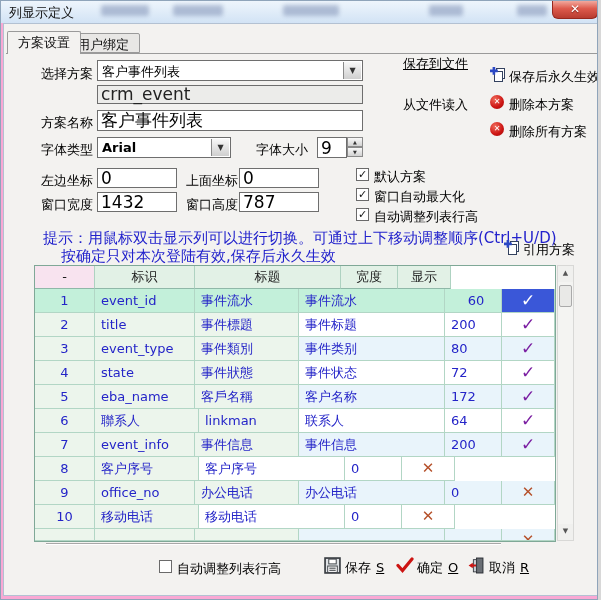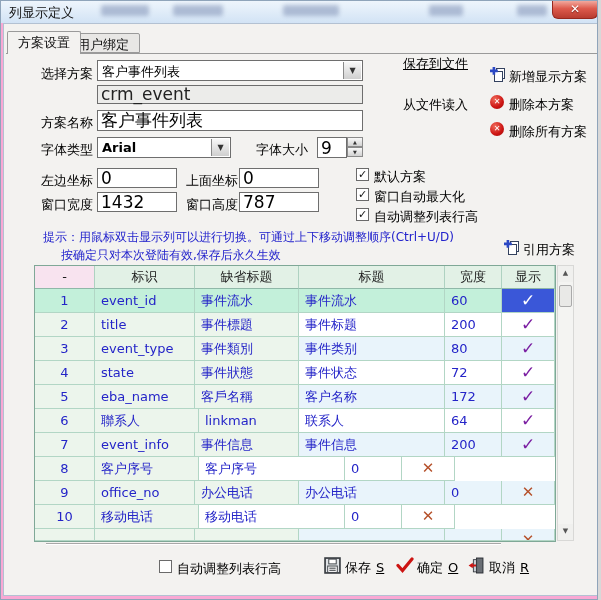--- a/index.html
+++ b/index.html
@@ -46,21 +46,21 @@
   .p-del{left:489px;top:94px;width:100px;height:17px;}
   .p-delall{left:489px;top:121px;width:100px;height:17px;}
   .p-ref{left:503px;top:239px;width:80px;height:17px;}
   .redcirc{display:inline-block;width:14px;height:14px;border-radius:50%;background:radial-gradient(circle at 35% 30%,#f06a5a,#cc1412 60%,#9c0e0c);color:#fff;font-size:8px;font-weight:bold;text-align:center;line-height:14px;}
   
   .chkbox{width:13px;height:13px;background:#fff;border:1px solid #6a6a6a;box-sizing:border-box;font-size:11px;line-height:11px;font-weight:bold;color:#111;text-align:center;cursor:pointer;}
   .p-cb1{left:355px;top:167px;} .p-cbl1{left:373px;top:167px;}
   .p-cb2{left:355px;top:187px;} .p-cbl2{left:373px;top:187px;}
   .p-cb3{left:355px;top:207px;} .p-cbl3{left:373px;top:207px;}
   
-  .hint{font-size:12px;color:#2222cc;white-space:nowrap;}
+  .hint{font-size:15px;color:#2222cc;white-space:nowrap;}
   .p-hint1{left:42px;top:228px;} .p-hint2{left:60px;top:246px;}
   
   .grid{left:33px;top:264px;width:522px;border:1px solid #7fa897;box-sizing:border-box;background:#fff;}
   .ghead{display:flex;}
   .hcell{box-sizing:border-box;height:23px;line-height:22px;text-align:center;background:#e2f1e6;border-right:1px solid #aed2c1;border-bottom:1px solid #8fb8a8;font-size:13px;color:#1c1c1c;overflow:hidden;}
   .h0{background:#f8e3ef;}
   .trow{display:flex;height:24px;}
   .cell{box-sizing:border-box;border-right:1px solid #b2d6c5;border-bottom:1px solid #b2d6c5;font-size:13px;color:#2424c8;line-height:23px;padding-left:6px;overflow:hidden;white-space:nowrap;}
   .c0{text-align:center;padding-left:0;}
   .fx{background:#ecf5ec;}
@@ -141,21 +141,21 @@
   <span class="abs lbl p-link-read">从文件读入</span>
 
   <div class="abs actgrp p-add">
     <span class="ic">
       <svg width="16" height="16" viewBox="0 0 16 16">
         <rect x="6.5" y="1.5" width="8" height="10" fill="#ffffff" stroke="#33415e"></rect>
         <rect x="4.5" y="4.5" width="8" height="10" fill="#ffffff" stroke="#33415e"></rect>
         <path d="M2.6 0 h2.6 v2.6 h2.6 v2.6 H5.2 v2.6 H2.6 V5.2 H0 V2.6 h2.6 z" fill="#2b48c4"></path>
       </svg>
     </span>
-    <span class="tx">新增显示方案</span>
+    <span class="tx">保存后永久生效</span>
   </div>
   <div class="abs actgrp p-del">
     <span class="ic redcirc">✕</span>
     <span class="tx">删除本方案</span>
   </div>
   <div class="abs actgrp p-delall">
     <span class="ic redcirc">✕</span>
     <span class="tx">删除所有方案</span>
   </div>
 
@@ -177,32 +177,31 @@
         <path d="M2.6 0 h2.6 v2.6 h2.6 v2.6 H5.2 v2.6 H2.6 V5.2 H0 V2.6 h2.6 z" fill="#2b48c4"></path>
       </svg>
     </span>
     <span class="tx">引用方案</span>
   </div>
 
   <div class="abs grid">
     <div class="ghead">
         <div class="hcell h0" style="width: 60px;">-</div>
         <div class="hcell" style="width: 100px;">标识</div>
-        <div class="hcell" style="width: 104px;">缺省标题</div>
         <div class="hcell" style="width: 146px;">标题</div>
         <div class="hcell" style="width: 57px;">宽度</div>
         <div class="hcell" style="width: 53px;">显示</div>
       </div>
     <div>
         <div class="trow sel">
           <div class="cell c0 fx" style="width: 60px;">1</div>
           <div class="cell c1 fx" style="width: 100px;">event_id</div>
           <div class="cell c2 fx" style="width: 104px;">事件流水</div>
           <div class="cell c3" style="width: 146px;">事件流水</div>
-          <div class="cell c4" style="width: 57px;">60</div>
+          <div class="cell c4" style="width: 57px; text-align: center;">60</div>
           <div class="cell c5 cshow selshow" style="width: 53px;"><span class="chkmark">✓</span></div>
         </div>
         <div class="trow plain">
           <div class="cell c0 fx" style="width: 60px;">2</div>
           <div class="cell c1 fx" style="width: 100px;">title</div>
           <div class="cell c2 fx" style="width: 104px;">事件標題</div>
           <div class="cell c3" style="width: 146px;">事件标题</div>
           <div class="cell c4" style="width: 57px;">200</div>
           <div class="cell c5 cshow" style="width: 53px;"><span class="chkmark">✓</span></div>
         </div>

